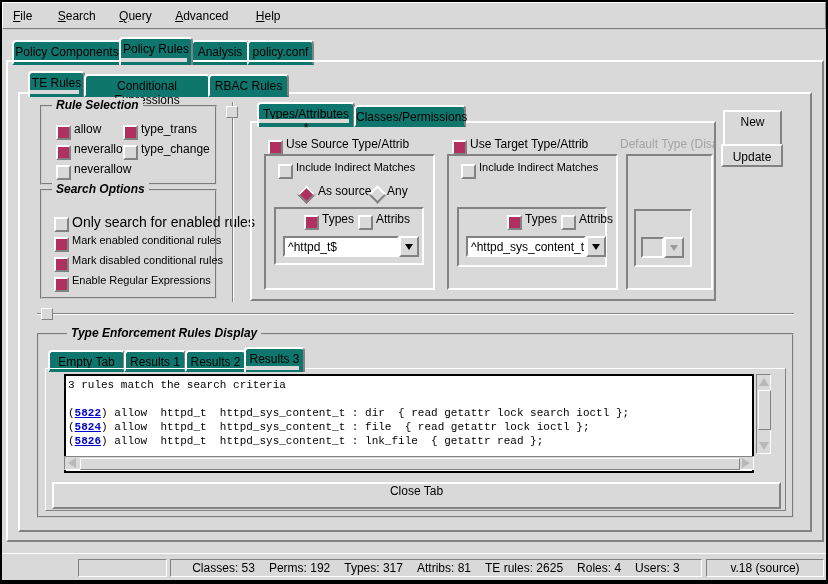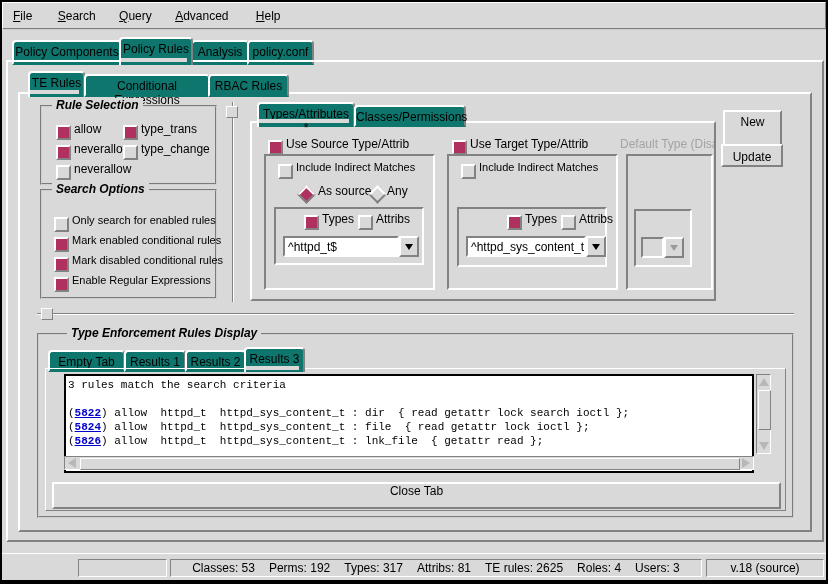--- a/index.html
+++ b/index.html
@@ -106,21 +106,21 @@
       <span class="cl" style="left:32px;top:35px">neverallow</span>
       <span class="cb" style="left:81px;top:38px"></span>
       <span class="cl" style="left:99px;top:35px">type_change</span>
       <span class="cb" style="left:14px;top:58px"></span>
       <span class="cl" style="left:32px;top:55px">neverallow</span>
     </div>
 
     <div class="abs labelframe" style="left:38px;top:187px;width:177px;height:110px">
       <span class="lf-title">Search Options</span>
       <span class="cb" style="left:12px;top:26px"></span>
-      <span class="cl" style="left:30px;top:23px;font-size:11px">Only search for enabled rules</span>
+      <span class="cl" style="left:30px;top:23px;font-size:14px">Only search for enabled rules</span>
       <span class="cb on" style="left:12px;top:46px"></span>
       <span class="cl" style="left:30px;top:43px;font-size:11px">Mark enabled conditional rules</span>
       <span class="cb on" style="left:12px;top:66px"></span>
       <span class="cl" style="left:30px;top:63px;font-size:11px">Mark disabled conditional rules</span>
       <span class="cb on" style="left:12px;top:86px"></span>
       <span class="cl" style="left:30px;top:83px;font-size:11px">Enable Regular Expressions</span>
     </div>
 
     <div class="abs vline" style="left:230px;top:100px;width:2px;height:200px"></div>
     <div class="abs sash-handle" style="left:224px;top:104px;width:12px;height:12px"></div>

